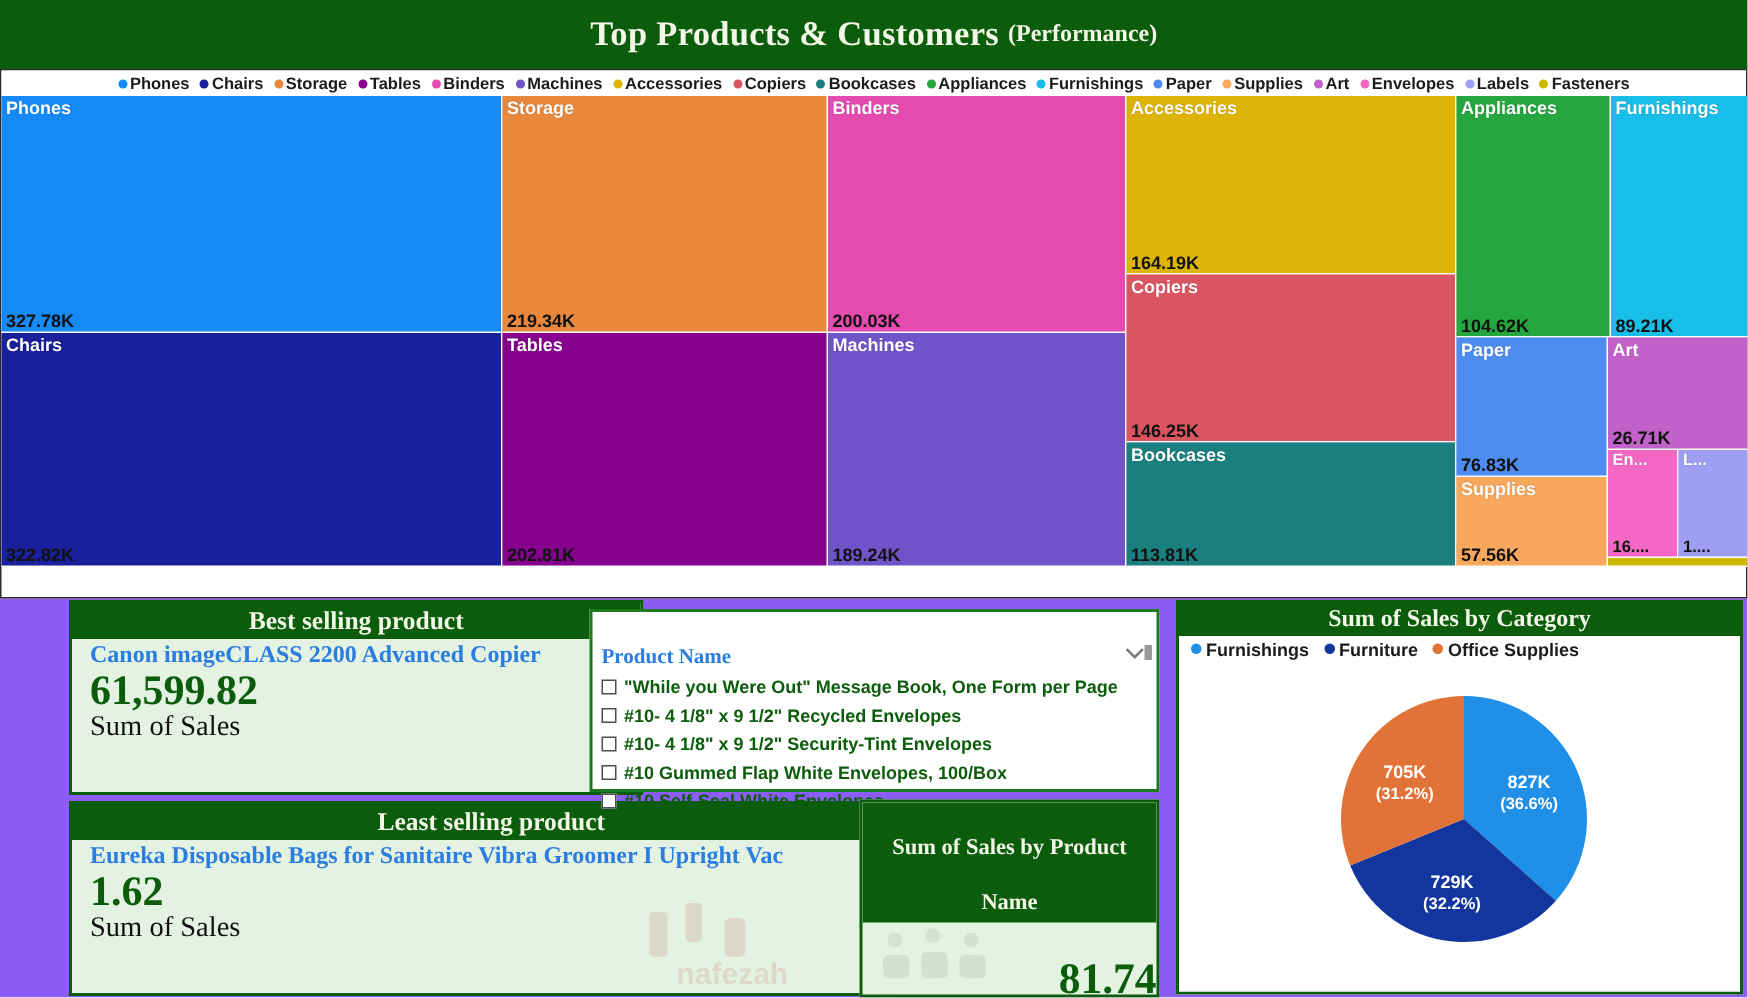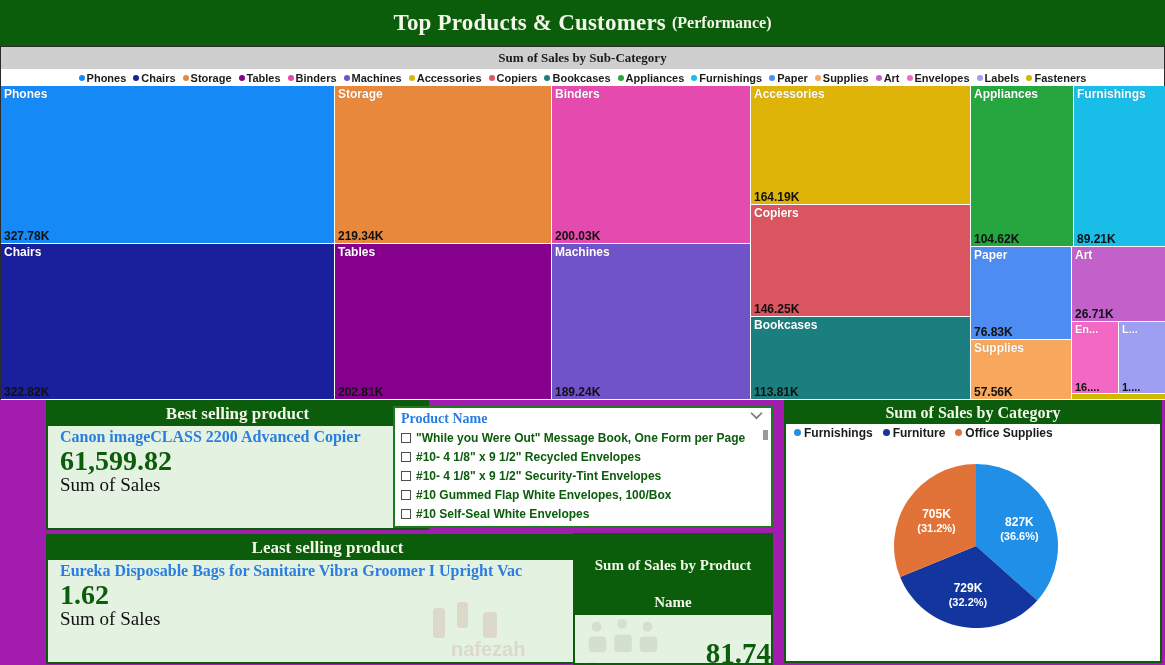--- a/index.html
+++ b/index.html
@@ -2,21 +2,21 @@
 <html><head>
 <meta charset="utf-8">
 <style>
   * { box-sizing: border-box; margin: 0; padding: 0; }
   html, body {
     width: 1165px; height: 665px;
     background: #ffffff;
     font-family: "Liberation Sans", sans-serif;
     overflow: hidden;
   }
-  #app { position: relative; width: 1165px; height: 665px; background:#a21caf; }
+  #app { position: relative; width: 1165px; height: 665px; background:#8b5cf6; }
 
   
   .title-bar {
     position: absolute; left: 0; top: 0; width: 1165px; height: 46px;
     background: #0b5c0b;
     display: flex; align-items: center; justify-content: center;
   }
   .title-main {
     font-family: "Liberation Serif", serif;
     font-size: 23px; font-weight: bold; color: #f2f7e8;
@@ -98,21 +98,21 @@
     font-family: "Liberation Serif", serif;
     font-size: 19px; color: #111111; line-height: 1.1;
   }
 
   
   .slicer {
     position: absolute; left: 393px; top: 406px; width: 380px; height: 122px;
     background: #ffffff; border: 2px solid #1e7a1e;
   }
   .slicer-head {
-    position: relative; height: 20px; padding: 1px 4px 0 6px;
+    position: relative; height: 20px; padding: 1px 4px 0 6px; margin-top: 20px;
   }
   .slicer-title {
     font-family: "Liberation Serif", serif;
     font-size: 14px; font-weight: bold; color: #2a7de1;
   }
   .slicer-chevron {
     position: absolute; right: 8px; top: 3px;
     width: 13px; height: 10px; color: #7a7a7a;
   }
   .slicer-scroll {
@@ -192,23 +192,20 @@
 <body>
 
 <div id="app">
 
   <div class="title-bar">
     <span class="title-main">Top Products &amp; Customers</span>
     <span class="title-sub">(Performance)</span>
   </div>
 
   <div class="tm-panel">
-    <div class="tm-header">
-      <span class="tm-header-text">Sum of Sales by Sub-Category</span>
-    </div>
     <div class="tm-legend" id="tm-legend">
         <div class="lg-item">
           <span class="lg-dot" style="background: rgb(21, 137, 245);"></span>
           <span class="lg-label">Phones</span>
         </div>
         <div class="lg-item">
           <span class="lg-dot" style="background: rgb(26, 31, 155);"></span>
           <span class="lg-label">Chairs</span>
         </div>
         <div class="lg-item">

